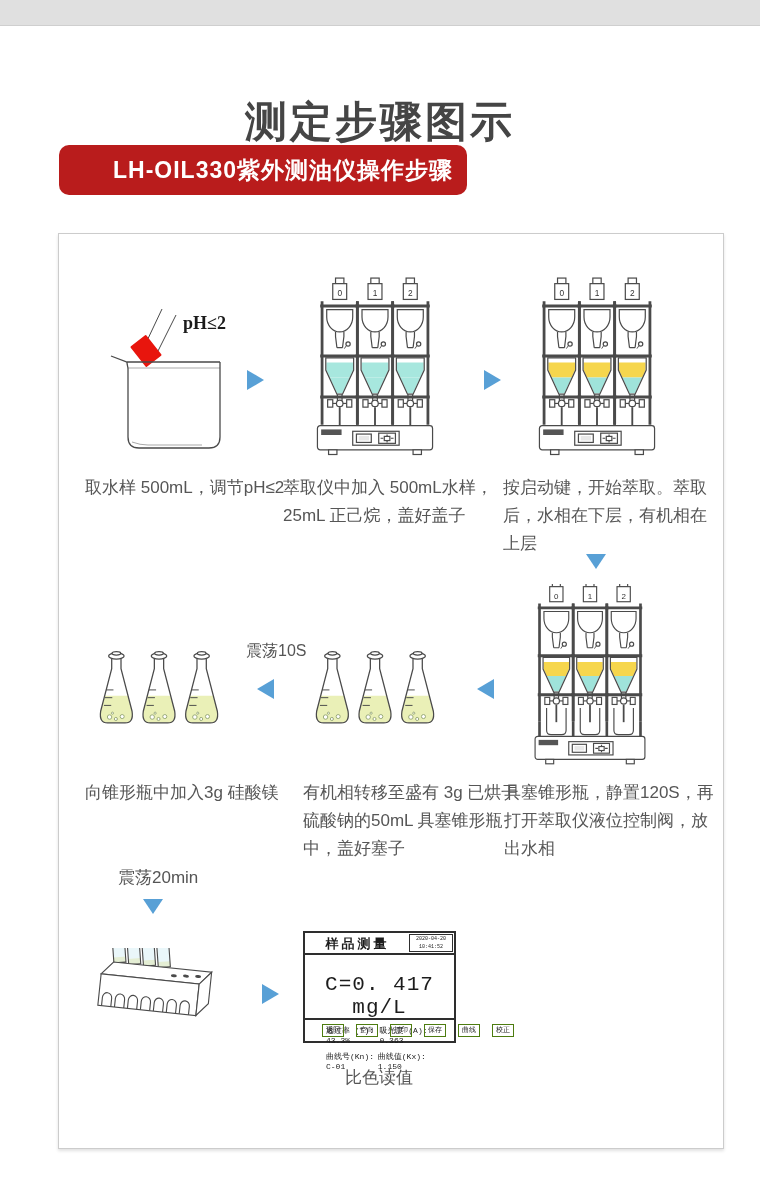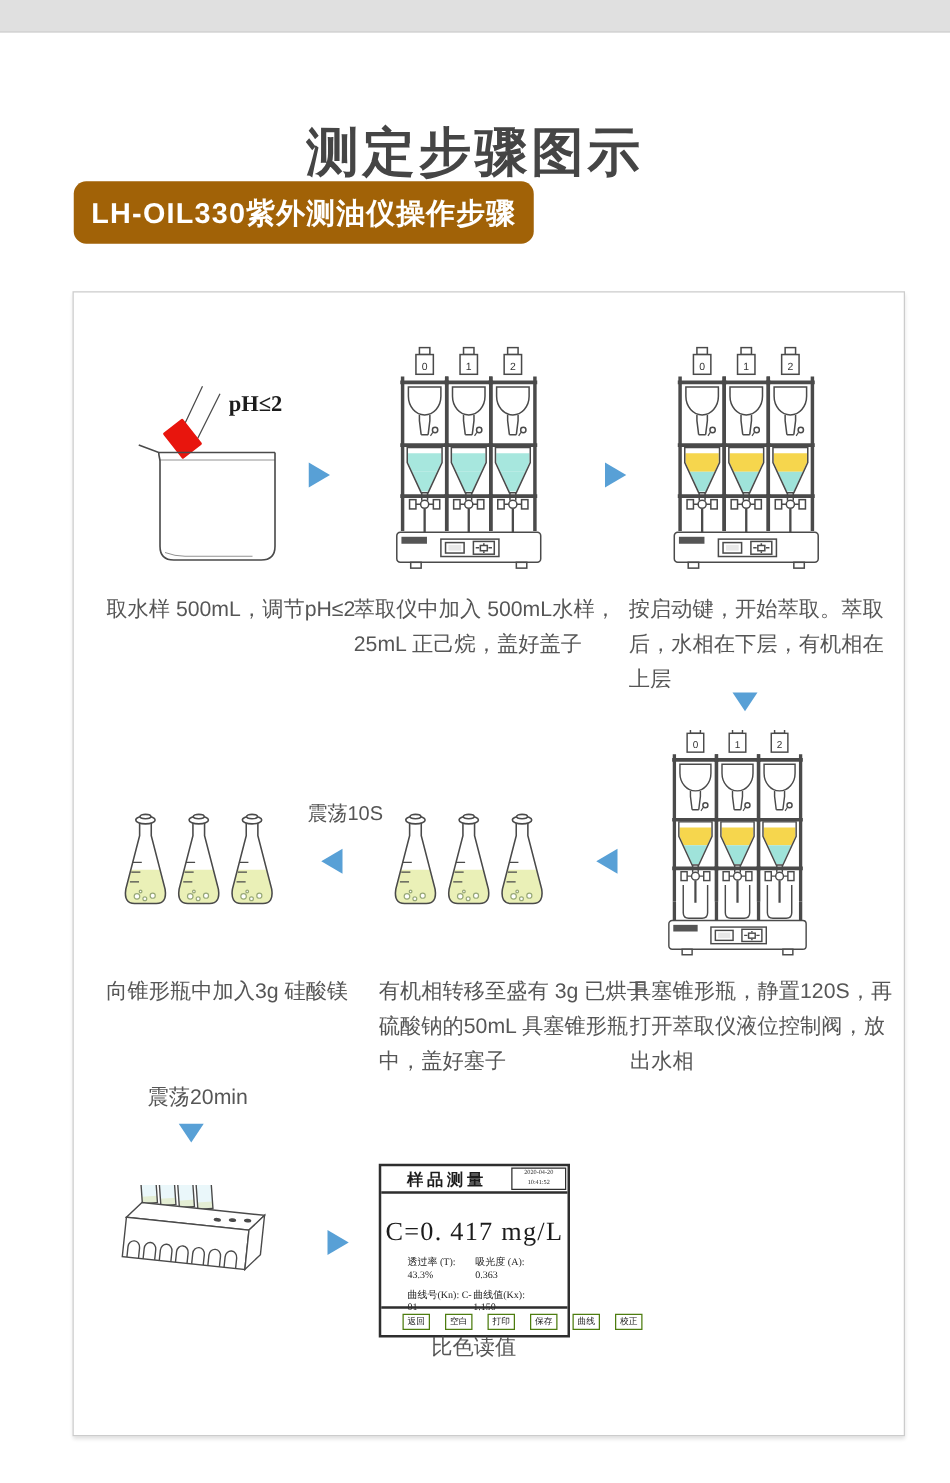--- a/index.html
+++ b/index.html
@@ -2,42 +2,42 @@
 <html><head>
 <meta charset="utf-8">
 <style>
   html,body{margin:0;padding:0;background:#fff;}
   .page{position:relative;width:760px;height:1186px;background:#ffffff;overflow:hidden;
         font-family:"Liberation Sans","DejaVu Sans",sans-serif;}
   .abs{position:absolute;}
   .top-bar{left:0;top:0;width:760px;height:25px;background:#e0e0e0;border-bottom:1px solid #cfcfcf;}
   .page-title{left:0;top:52px;width:760px;text-align:center;font-size:42px;font-weight:bold;
               color:#454545;letter-spacing:3px;margin-top:42px;}
-  .banner{left:59px;top:145px;width:368px;height:50px;background:#a16207;border-radius:10px;
+  .banner{left:59px;top:145px;width:368px;height:50px;background:#b91c1c;border-radius:10px;
           display:flex;align-items:center;justify-content:center;color:#ffffff;
-          font-size:23px;font-weight:bold;letter-spacing:1px;}
+          font-size:23px;font-weight:bold;letter-spacing:1px;padding-left:40px;}
   .flow-box{left:58px;top:233px;width:666px;height:916px;background:#fff;border:1px solid #cccccc;
             box-shadow:0 2px 3px rgba(0,0,0,0.12);box-sizing:border-box;}
   .cap{font-size:17px;line-height:28px;color:#565656;white-space:pre-line;}
   .small-label{font-size:16px;color:#555555;}
   .ph{font-family:Liberation Serif, serif;font-weight:bold;font-size:18px;color:#1b1b1b;}
   .fig{position:absolute;}
   
   .arr{position:absolute;width:0;height:0;}
   .arr-r{border-top:10px solid transparent;border-bottom:10px solid transparent;border-left:17px solid #58a0d6;}
   .arr-l{border-top:10px solid transparent;border-bottom:10px solid transparent;border-right:17px solid #58a0d6;}
   .arr-d{border-left:10px solid transparent;border-right:10px solid transparent;border-top:15px solid #58a0d6;}
   
   .inst-a .lt,.inst-a .lb{fill:#a7e7de;}
   .inst-b .lt,.inst-c .lt{fill:#f6d64d;}
   .inst-b .lb,.inst-c .lb{fill:#9fe3da;}
   
-  .screen{position:absolute;left:303px;top:931px;width:153px;height:139px;background:#fff;
+  .screen{position:absolute;left:303px;top:931px;width:153px;height:112px;background:#fff;
           border:2px solid #2e2e2e;box-sizing:border-box;
-          font-family:Liberation Serif, serif;color:#1c1c1c;}
+          font-family:Liberation Mono, monospace;color:#1c1c1c;}
   .scr-head{position:relative;height:20px;border-bottom:2px solid #2e2e2e;}
   .scr-title{position:absolute;left:0;right:44px;top:2px;text-align:center;
              font-size:13px;font-weight:bold;letter-spacing:3px;}
   .scr-time{position:absolute;right:1px;top:1px;width:42px;height:16px;border:1px solid #2e2e2e;
             font-size:5px;line-height:8px;text-align:center;overflow:hidden;}
   .scr-value{margin-top:18px;text-align:center;font-size:21px;letter-spacing:1px;}
   .scr-line{display:flex;justify-content:space-between;padding:0 21px;font-size:8px;margin-top:6px;}
   .scr-btns{position:absolute;left:0;right:0;bottom:0;height:21px;border-top:2px solid #2e2e2e;
             display:flex;align-items:center;justify-content:space-between;padding:0 5px;}
   .scr-btn{border:1px solid #4d7c0f;font-size:7px;padding:2px 3px;line-height:1;white-space:nowrap;margin-left:12px;}

